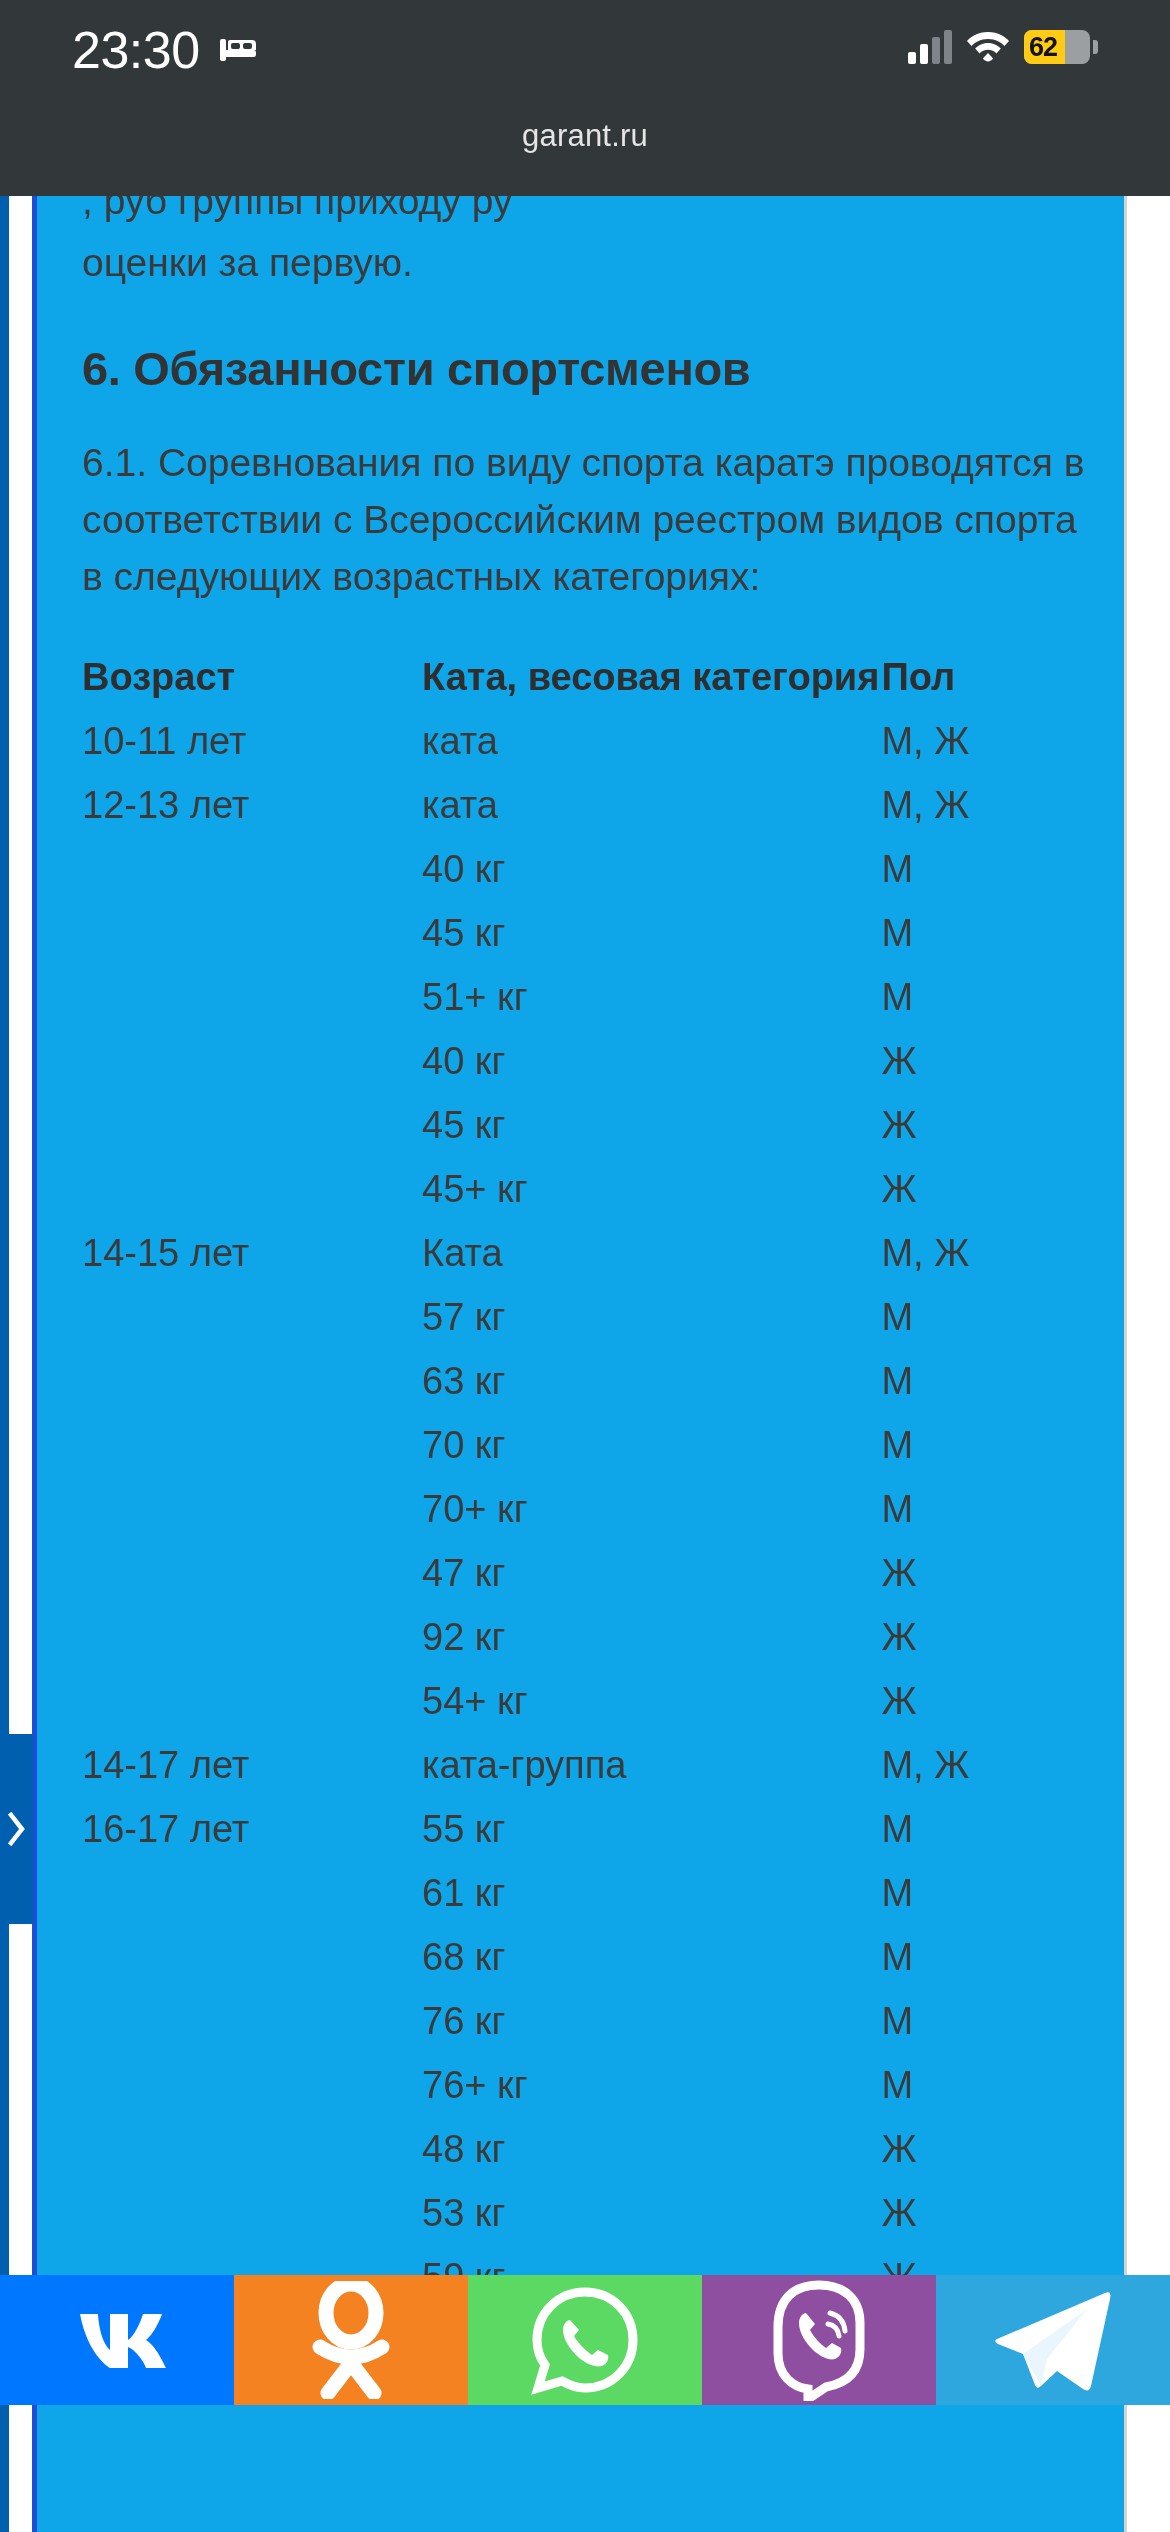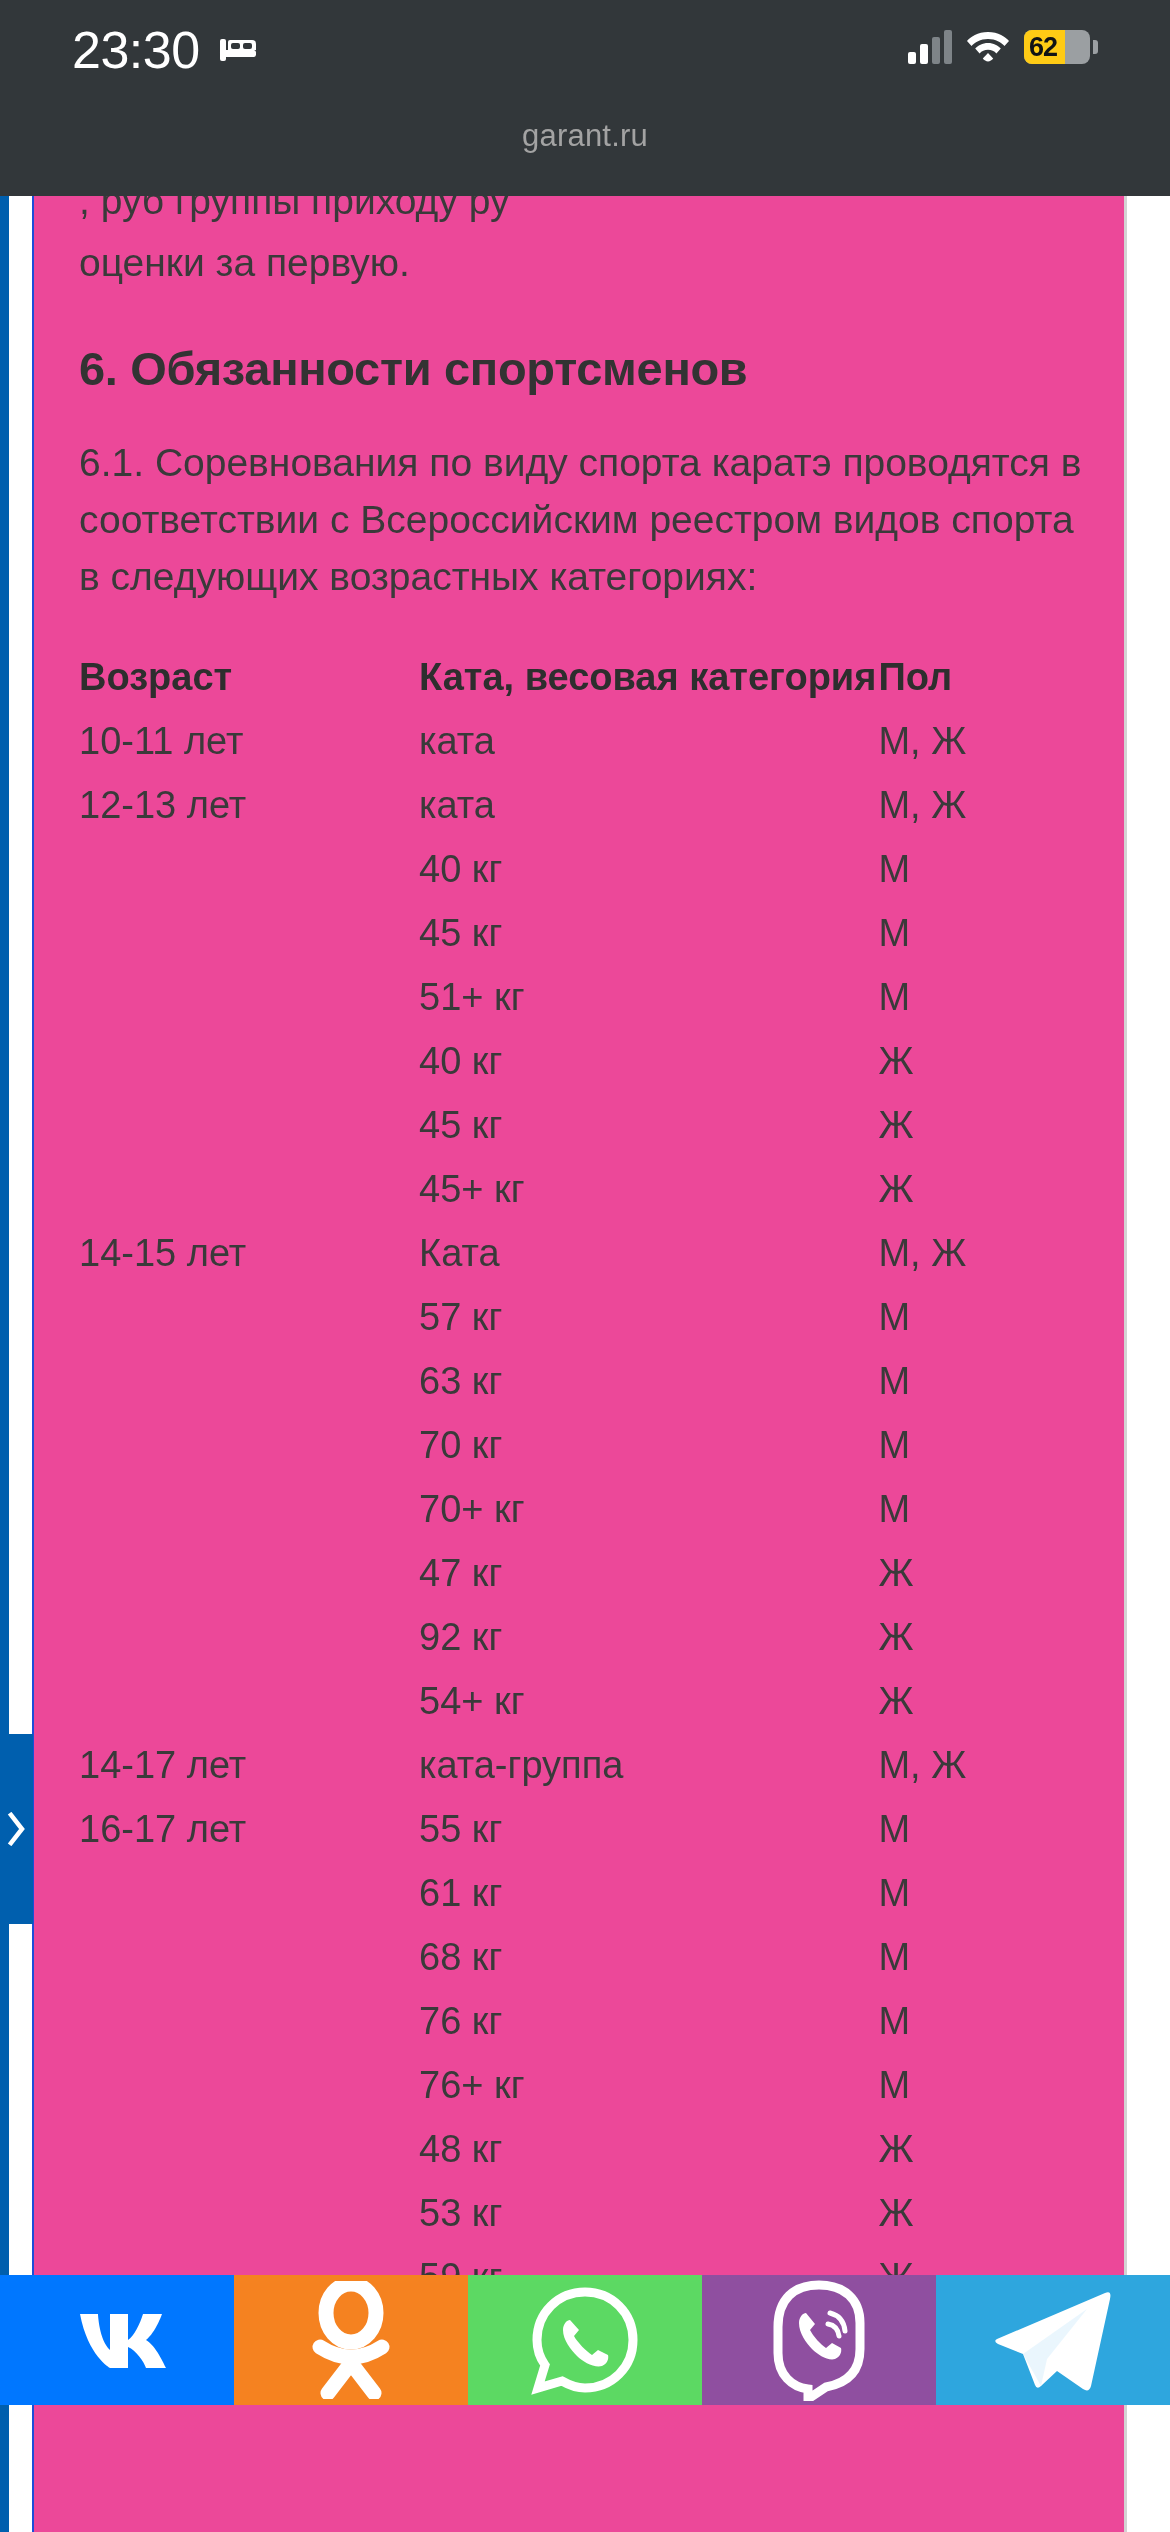--- a/index.html
+++ b/index.html
@@ -54,32 +54,32 @@
     width:5px; height:14px; margin-left:3px; border-radius:0 3px 3px 0;
     background:#9b9fa2;
   }
 
   #url-bar{
     position:absolute; top:100px; left:0; width:1170px; height:96px;
     display:flex; align-items:flex-start; justify-content:center;
     padding-top:18px;
   }
   #url-text{
-    color:#a3a3a3; font-size:31px; letter-spacing:0.2px;
+    color:#e5e5e5; font-size:31px; letter-spacing:0.2px;
   }
 
   
   #page-viewport{
     position:absolute; top:196px; left:0; width:1170px; height:2336px;
     background:#ffffff; overflow:hidden;
   }
   #page-sheet{
     position:absolute; left:32px; top:0; right:43px; bottom:0;
-    background:#ec4899;
-    border-left:2px solid #1d4ed8;
+    background:#0ea5e9;
+    border-left:5px solid #1d4ed8;
     border-right:3px solid #d3d3d3;
   }
   #content{
     position:absolute; left:45px; top:0; right:20px;
   }
 
   
   #clipped-line{
     position:relative; height:34px; overflow:hidden;
     color:#3a3a3a; font-size:39px; line-height:57px;

